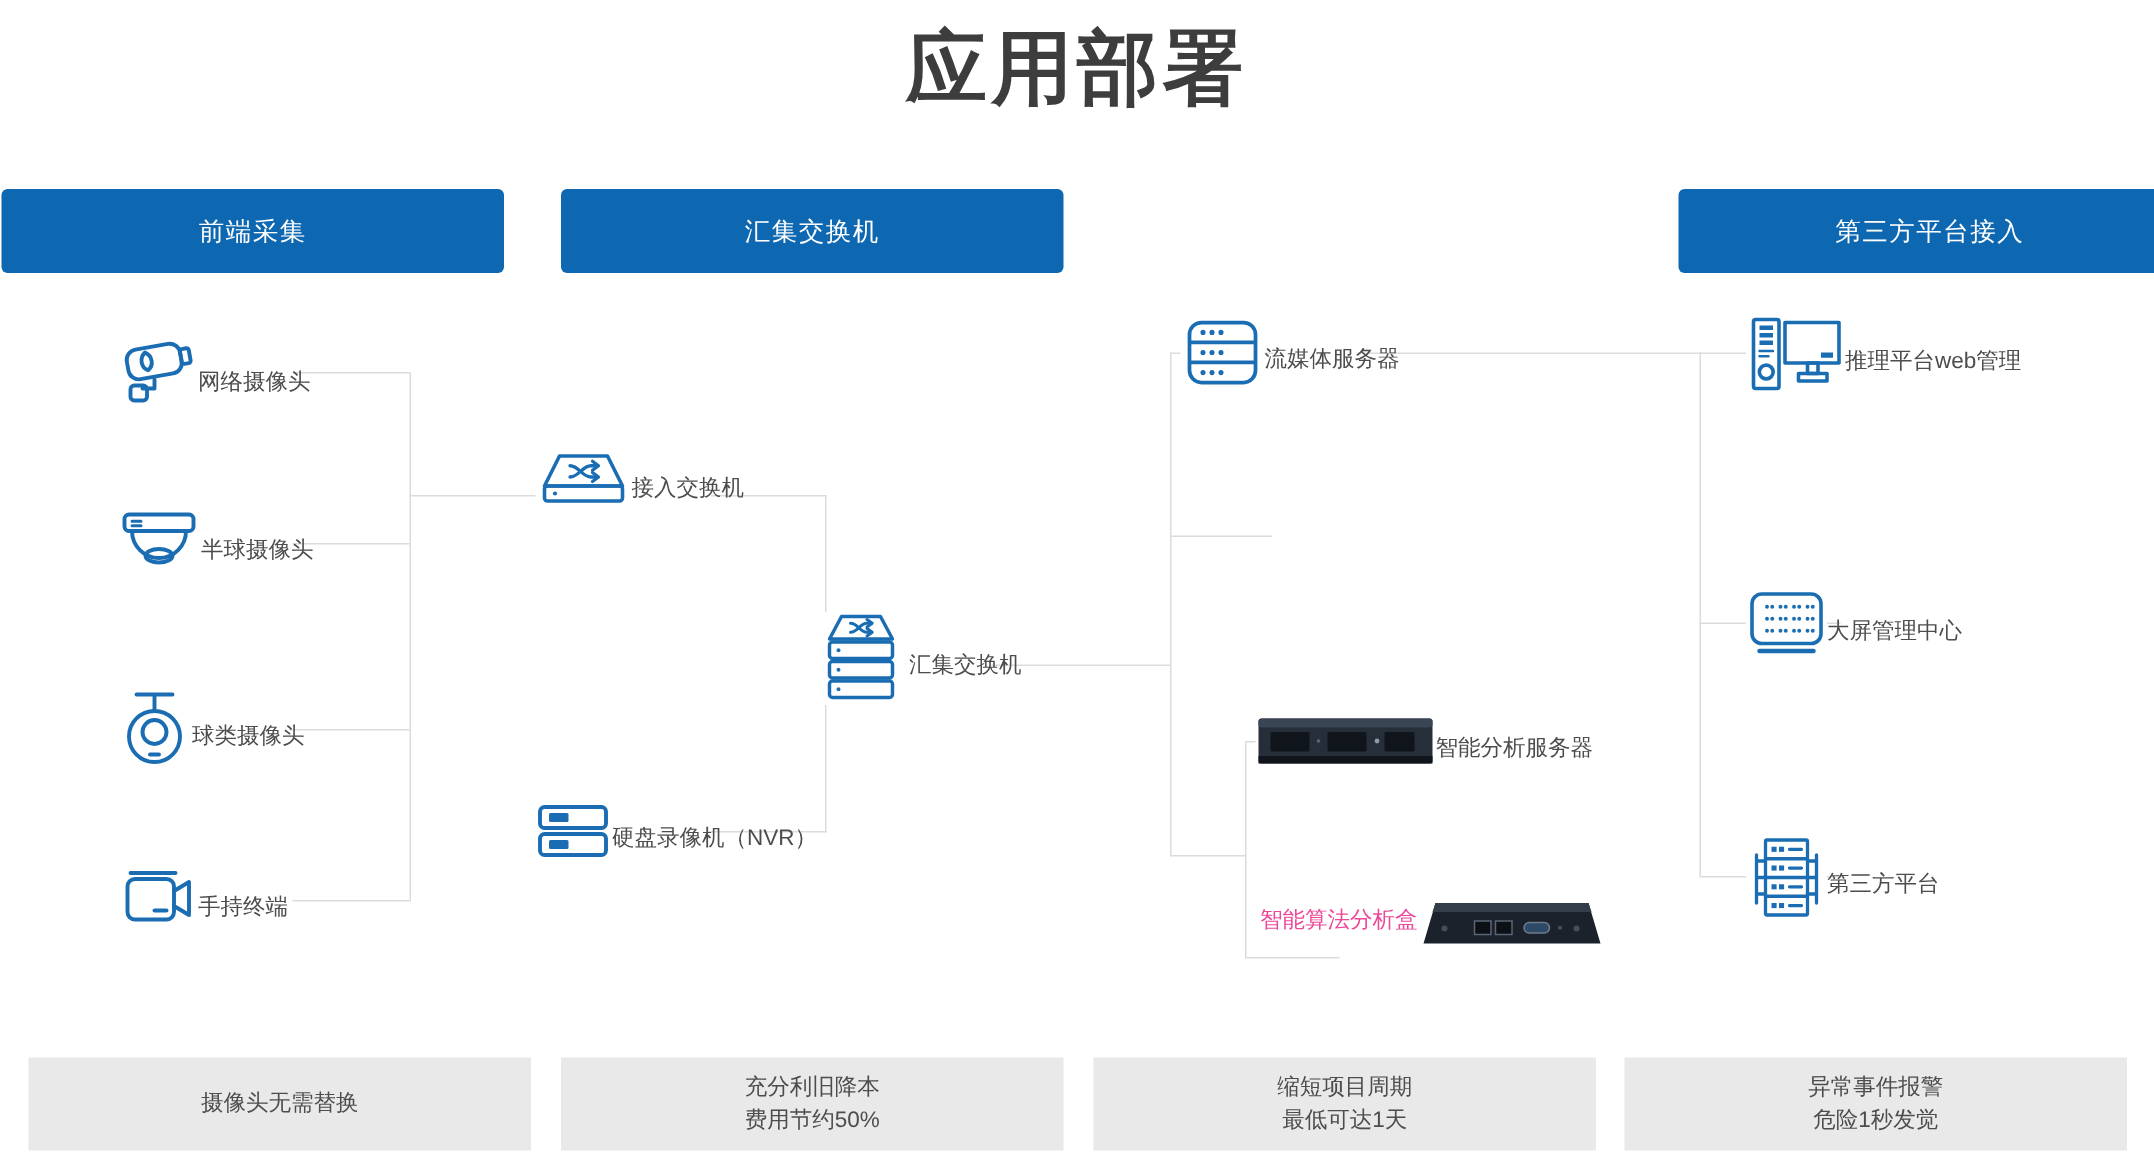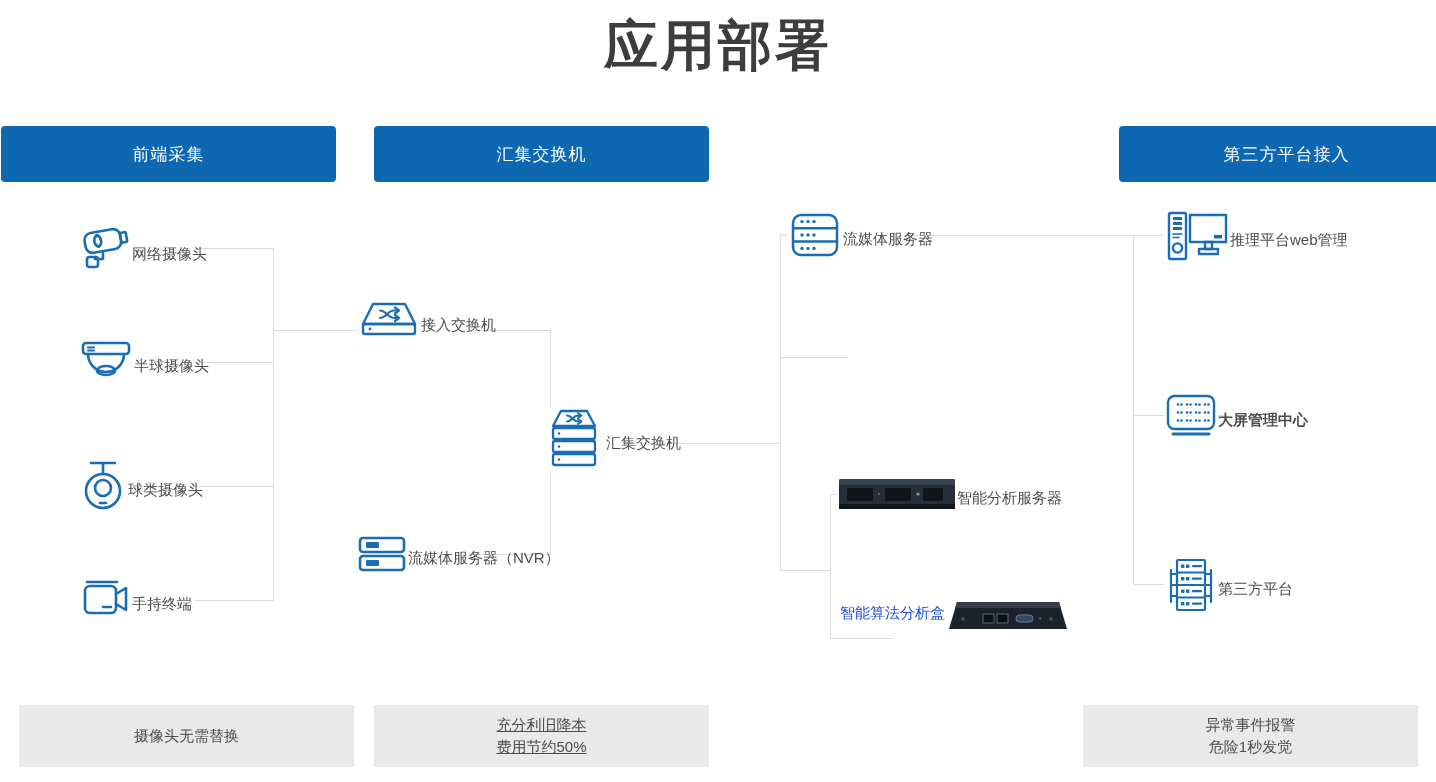--- a/index.html
+++ b/index.html
@@ -6,21 +6,21 @@
   .canvas{position:relative;width:1436px;height:782px;background:#fff;overflow:hidden;
           font-family:"Liberation Sans","DejaVu Sans",sans-serif;padding-left:26px;}
   .title{position:absolute;left:0;top:10px;width:1436px;text-align:center;
          font-size:54px;font-weight:800;color:#3d3d3d;letter-spacing:3px;}
   .col-header{position:absolute;top:126px;width:335px;height:56px;background:#0e68b1;
               border-radius:4px;color:#ffffff;font-size:17px;display:flex;
               align-items:center;justify-content:center;letter-spacing:1px;}
   .line{position:absolute;background:#dcdcdc;}
   .node{position:absolute;width:180px;display:flex;flex-direction:row;align-items:center;}
   .node .label{margin-top:8px;font-size:15px;color:#4d4d4d;white-space:nowrap;}
-  .node .label-above{margin-bottom:6px;font-size:15px;color:#1d4ed8;white-space:nowrap;}
+  .node .label-above{margin-bottom:6px;font-size:15px;color:#ec4899;white-space:nowrap;}
   .iconwrap{display:block;line-height:0;background:#fff;}
   .footer-box{position:absolute;top:705px;width:335px;height:62px;background:#e9e9e9;
               color:#4d4d4d;font-size:15px;line-height:22px;display:flex;flex-direction:column;
               align-items:center;justify-content:center;text-align:center;}
   svg{display:block;}
 </style>
 </head>
 <body>
 
 <div class="canvas">
@@ -141,21 +141,21 @@
 
   <div class="node" style="left:356px;top:534px;">
     <span class="iconwrap">
       <svg width="52" height="40" viewBox="0 0 52 40" fill="none" stroke="#1a6db3" stroke-width="2.6" stroke-linejoin="round">
         <rect x="4" y="4" width="44" height="14" rx="3"></rect>
         <rect x="10" y="8" width="13" height="6" rx="1" fill="#1a6db3" stroke="none"></rect>
         <rect x="4" y="22" width="44" height="14" rx="3"></rect>
         <rect x="10" y="26" width="13" height="6" rx="1" fill="#1a6db3" stroke="none"></rect>
       </svg>
     </span>
-    <span class="label">流媒体服务器（NVR）</span>
+    <span class="label">硬盘录像机（NVR）</span>
   </div>
 
   <div class="node" style="left:787px;top:211px;">
     <span class="iconwrap">
       <svg width="56" height="48" viewBox="0 0 56 48" fill="none" stroke="#1a6db3" stroke-width="2.5" stroke-linejoin="round">
         <rect x="6" y="4" width="44" height="40" rx="8"></rect>
         <path d="M6 17.3 h44 M6 30.6 h44"></path>
         <g fill="#1a6db3" stroke="none">
           <circle cx="15" cy="10.6" r="1.7"></circle>
             <circle cx="21" cy="10.6" r="1.7"></circle>
@@ -218,21 +218,21 @@
         <circle cx="13.5" cy="39" r="4.6"></circle>
         <rect x="26" y="6" width="36" height="27"></rect>
         <rect x="50" y="26" width="8" height="3.5" fill="#1a6db3" stroke="none"></rect>
         <rect x="41" y="33" width="7" height="7"></rect>
         <rect x="35" y="40" width="19" height="5"></rect>
       </svg>
     </span>
     <span class="label">推理平台web管理</span>
   </div>
 
-  <div class="node" style="left:1164px;top:392px;font-weight:bold;">
+  <div class="node" style="left:1164px;top:392px;">
     <span class="iconwrap">
       <svg width="54" height="48" viewBox="0 0 54 48" fill="none" stroke="#1a6db3" stroke-width="2.4" stroke-linecap="round">
         <rect x="4" y="4" width="46" height="33" rx="6.5"></rect>
         <g fill="#1a6db3" stroke="none">
           <circle cx="14" cy="12.5" r="1.3"></circle>
             <circle cx="17.5" cy="12.5" r="1.3"></circle>
             <circle cx="23" cy="12.5" r="1.3"></circle>
             <circle cx="26.5" cy="12.5" r="1.3"></circle>
             <circle cx="32" cy="12.5" r="1.3"></circle>
             <circle cx="35.5" cy="12.5" r="1.3"></circle>
@@ -280,22 +280,26 @@
         <path d="M7 14 v32 M7 18 h6 M7 29 h6 M7 40 h6"></path>
         <path d="M47 14 v32 M41 18 h6 M41 29 h6 M41 40 h6"></path>
       </svg>
     </span>
     <span class="label">第三方平台</span>
   </div>
 
   <div class="footer-box" style="left:19px;">
     <span>摄像头无需替换</span>
   </div>
-  <div class="footer-box" style="left:374px;text-decoration:underline;">
+  <div class="footer-box" style="left:374px;">
     <span>充分利旧降本</span>
     <span>费用节约50%</span>
+  </div>
+  <div class="footer-box" style="left:729px;">
+    <span>缩短项目周期</span>
+    <span>最低可达1天</span>
   </div>
   <div class="footer-box" style="left:1083px;">
     <span>异常事件报警</span>
     <span>危险1秒发觉</span>
   </div>
 
 </div>
 
 </body></html>

